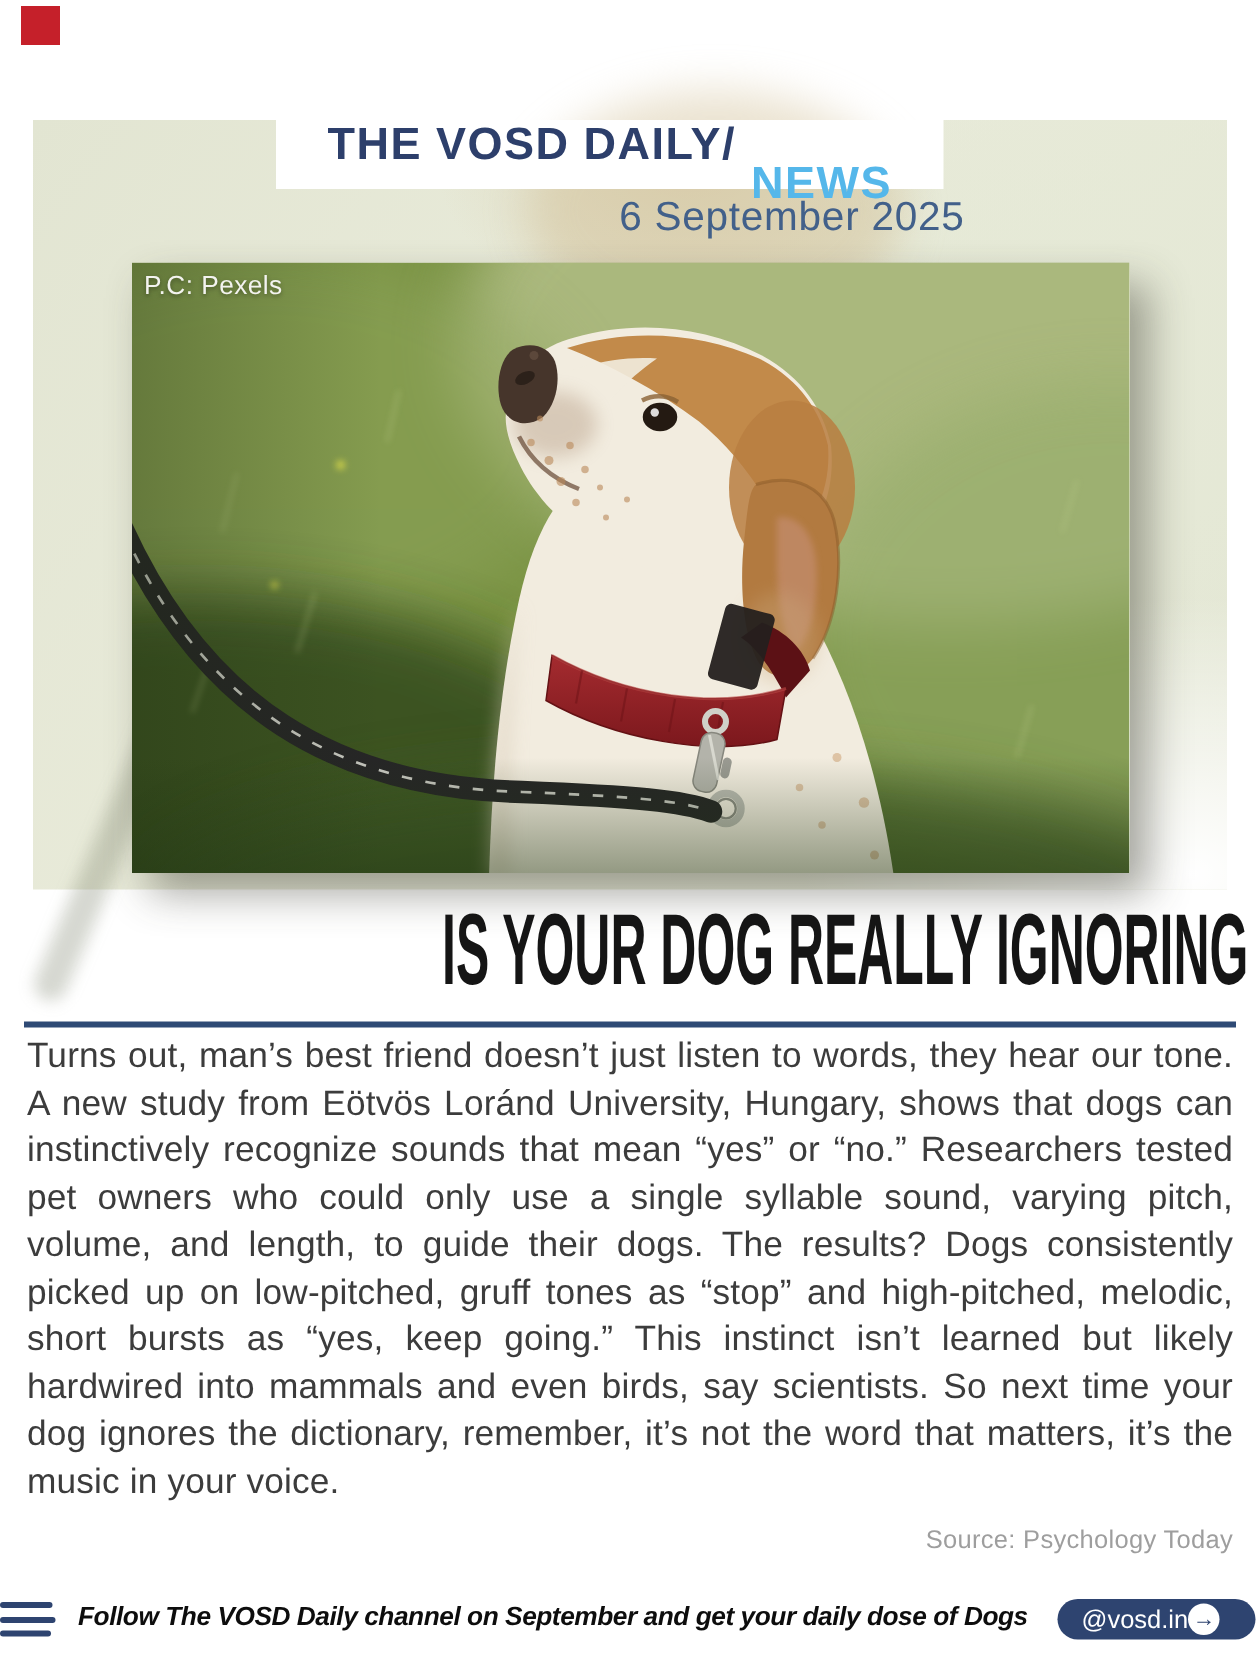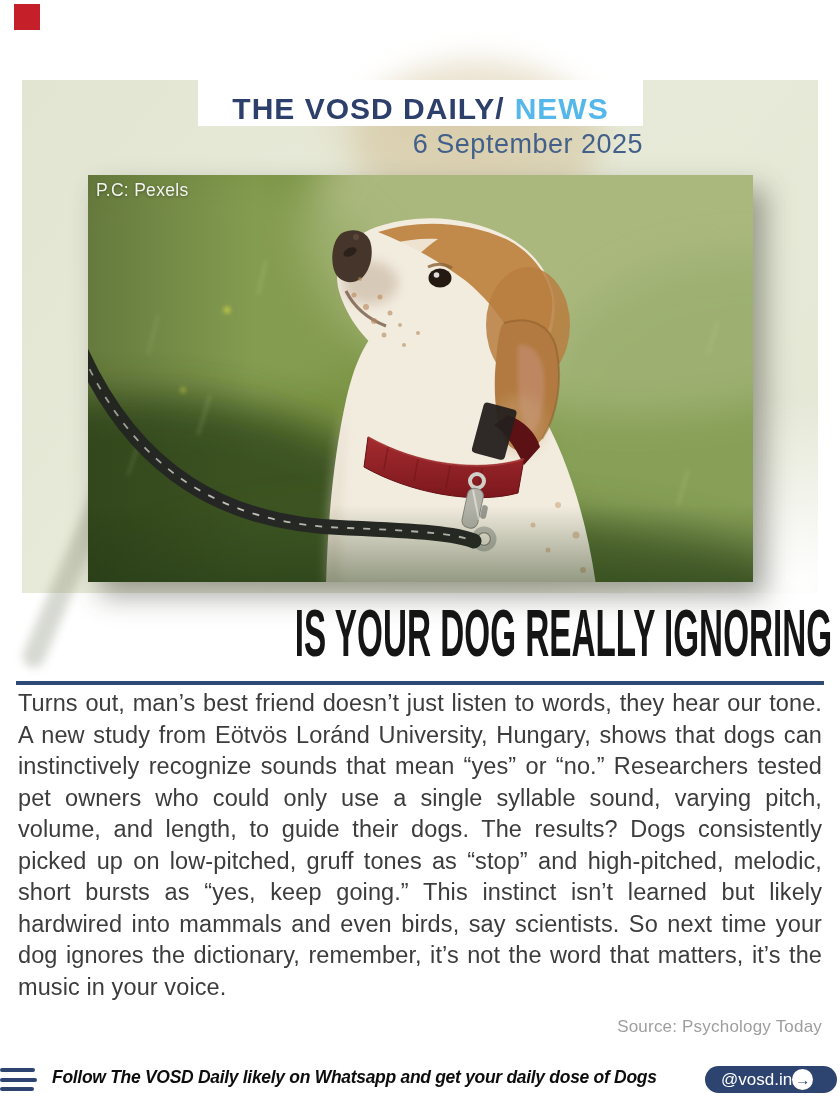--- a/index.html
+++ b/index.html
@@ -16,22 +16,22 @@
       radial-gradient(420px 300px at 97% 98%, #ffffff 0%, rgba(255,255,255,0) 62%),
       radial-gradient(520px 380px at 88% 28%, rgba(229,233,214,0.9), rgba(229,233,214,0) 75%),
       linear-gradient(128deg,#e2e5d2 0%,#e9ebdA 45%,#e3e6d4 100%);
   }
   .ghost-leash{position:absolute;left:64px;top:255px;width:22px;height:345px;border-radius:12px;
     background:rgba(118,127,103,0.30);transform:rotate(23deg);filter:blur(5px);}
   .ghost-head{position:absolute;left:330px;top:-20px;width:250px;height:160px;border-radius:50%;
     background:rgba(210,192,152,0.45);filter:blur(14px);}
 
   
-  .masthead-band{position:absolute;left:198px;top:80px;width:445px;height:46px;background:#ffffff;
-    display:flex;align-items:flex-end;justify-content:center;gap:10px;}
+  .masthead-band{position:absolute;left:184px;top:80px;width:445px;height:46px;background:#ffffff;
+    display:flex;align-items:flex-start;justify-content:center;gap:10px;}
   .masthead-band .t-main{color:#2d3f6b;font-weight:700;font-size:30px;letter-spacing:1px;}
   .masthead-band .t-accent{color:#55b7ea;font-weight:700;font-size:30px;letter-spacing:1px;margin-top:26px;}
   .masthead-date{position:absolute;left:198px;top:129px;width:445px;text-align:right;
     font-size:27px;color:#42608a;letter-spacing:0.5px;}
 
   
   .photo{position:absolute;left:88px;top:175px;width:665px;height:407px;overflow:hidden;
     box-shadow:12px 14px 26px rgba(58,58,46,0.45);}
   .photo svg{display:block;}
   .photo-credit{position:absolute;left:8px;top:5px;color:#f3f3ef;font-size:17.5px;
@@ -225,21 +225,21 @@
 
   <div class="article-body">Turns out, man’s best friend doesn’t just listen to words, they hear our tone. A new study from Eötvös Loránd University, Hungary, shows that dogs can instinctively recognize sounds that mean “yes” or “no.” Researchers tested pet owners who could only use a single syllable sound, varying pitch, volume, and length, to guide their dogs. The results? Dogs consistently picked up on low-pitched, gruff tones as “stop” and high-pitched, melodic, short bursts as “yes, keep going.” This instinct isn’t learned but likely hardwired into mammals and even birds, say scientists. So next time your dog ignores the dictionary, remember, it’s not the word that matters, it’s the music in your voice.</div>
   <div class="source">Source: Psychology Today</div>
 
   <div class="footer">
     <div class="menu-icon">
       <div class="bar b1"></div>
       <div class="bar b2"></div>
       <div class="bar b3"></div>
     </div>
-    <div class="footer-message">Follow The VOSD Daily likely on Whatsapp and get your daily dose of Dogs</div>
+    <div class="footer-message">Follow The VOSD Daily channel on September and get your daily dose of Dogs</div>
     <button class="handle-pill">
       <span class="label">@vosd.in</span>
       <span class="arrow-circle">
         <span class="arr">→</span>
       </span>
     </button>
   </div>
 
 </div>
 

